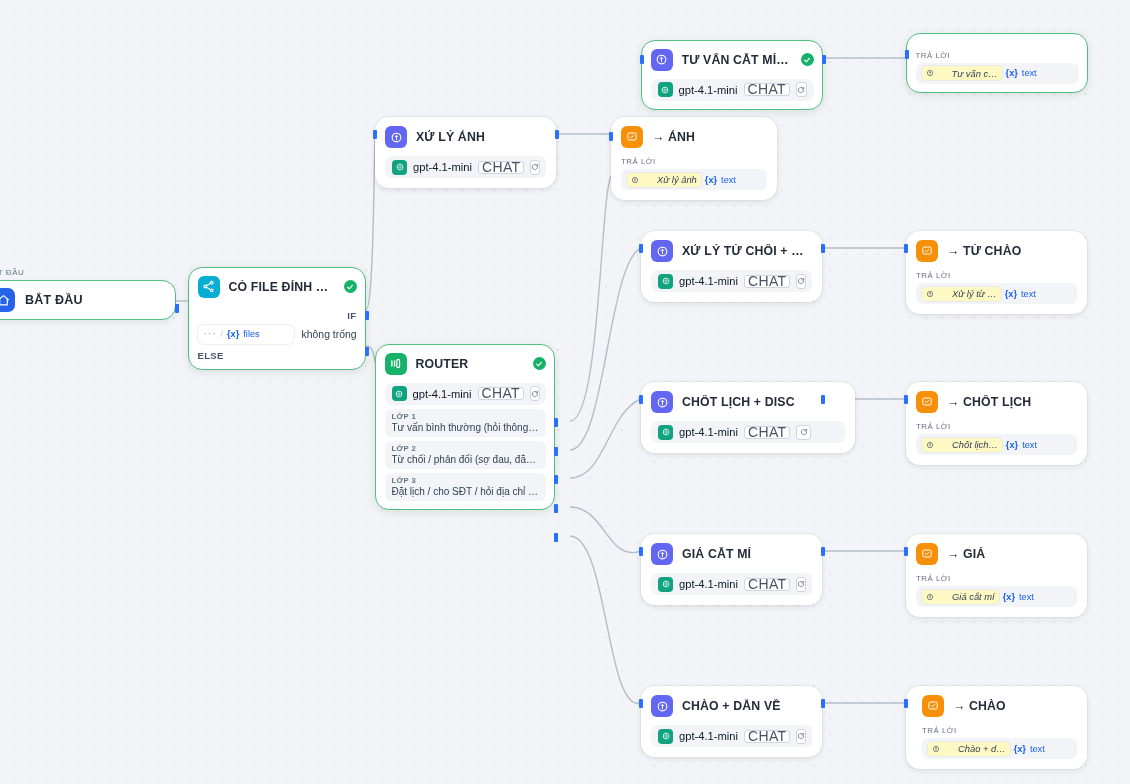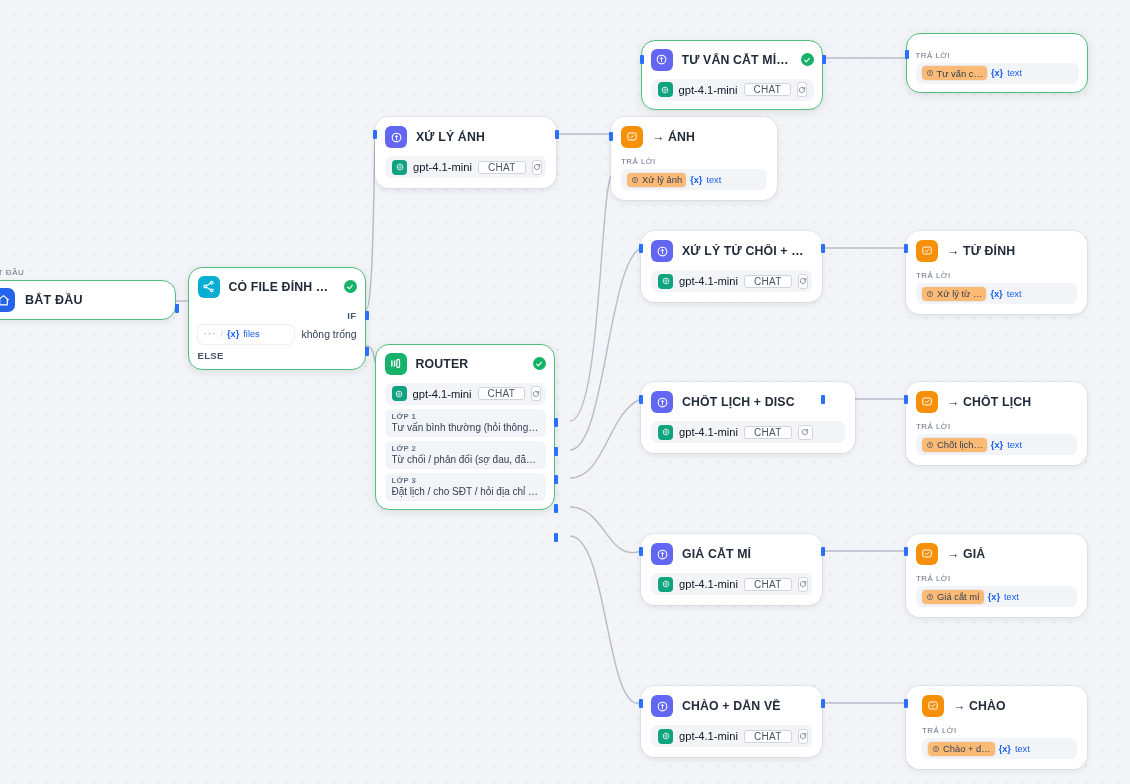--- a/index.html
+++ b/index.html
@@ -51,36 +51,37 @@
 
   
   .modelrow{
     margin-top:8px;background:#f2f4f7;border-radius:7px;
     height:22px;display:flex;align-items:center;gap:6px;padding:0 7px;
   }
   .mico{width:15px;height:15px;border-radius:4px;background:#10a37f;flex:0 0 15px;
         display:flex;align-items:center;justify-content:center;}
   .mname{font-size:11.2px;color:#101828;font-weight:400;white-space:nowrap;}
   .tag{
-    font-size:10px;color:#475467;border:1px solid #d0d5dd;border-radius:3px;
-    padding:0 9px;line-height:11px;background:#fff;letter-spacing:.3px;
+    font-size:14px;color:#475467;border:1px solid #d0d5dd;border-radius:3px;
+    padding:0 3px;line-height:11px;background:#fff;letter-spacing:.3px;
   }
   .refresh{width:13px;height:13px;border:1px solid #d0d5dd;border-radius:3px;background:#fff;
            display:flex;align-items:center;justify-content:center;}
 
   
   .ans-label{font-size:7.8px;color:#667085;letter-spacing:.55px;margin-top:9px;font-weight:400;}
   .ans-box{
     margin-top:3px;background:#f2f4f7;border-radius:6px;padding:3px 6px;
     display:flex;align-items:center;gap:4px;height:15px;
   }
   .ans-chip{
-    background:#fdba74;border-radius:4px;padding:0 4px;height:14px;
-    display:flex;align-items:center;gap:3px;
+    background:#fef9c3;border-radius:4px;padding:0 4px;height:14px;
+    display:flex;align-items:center;gap:18px;
     box-shadow:0 0 0 1px rgba(16,24,40,.05);
+    font-style:italic;
   }
   .ans-chip .ctxt{font-size:9.4px;color:#344054;white-space:nowrap;}
   .varx{font-size:9.2px;color:#155eef;font-weight:600;white-space:nowrap;}
   .varname{font-size:9.2px;color:#155eef;white-space:nowrap;}
 
   
   .cond-if{font-size:9.6px;color:#475467;font-weight:700;text-align:right;margin-top:12px;letter-spacing:.3px;}
   .cond-else{font-size:9.6px;color:#475467;font-weight:700;margin-top:6px;letter-spacing:.3px;}
   .cond-row{display:flex;align-items:center;gap:8px;margin-top:4px;}
   .cond-field{
@@ -380,21 +381,21 @@
   </div>
 
   <div class="node" style="left:906px;top:231px;width:181px;">
     <div class="node-head">
       <span class="ico ico-ans">
         <svg width="12" height="12" viewBox="0 0 24 24" fill="none" stroke="#fff" stroke-width="2">
             <rect x="3.5" y="4" width="17" height="14" rx="3.2"></rect>
             <path d="M8.5 11.2 10.8 13.5 15.5 8.8" stroke-width="1.9" stroke-linecap="round" stroke-linejoin="round"></path>
           </svg>
       </span>
-      <span class="node-title">→ TỪ ĐÍNH</span>
+      <span class="node-title">→ TỪ CHÀO</span>
     </div>
     <div class="ans-label">TRẢ LỜI</div>
     <div class="ans-box">
       <span class="ans-chip">
         <svg width="8" height="8" viewBox="0 0 24 24" fill="none" stroke="#475467" stroke-width="2">
             <circle cx="12" cy="12" r="8"></circle>
             <path d="M12 7v10M9 10h6" stroke-width="1.6"></path>
           </svg>
         <span class="ctxt">Xử lý từ …</span>
       </span>

